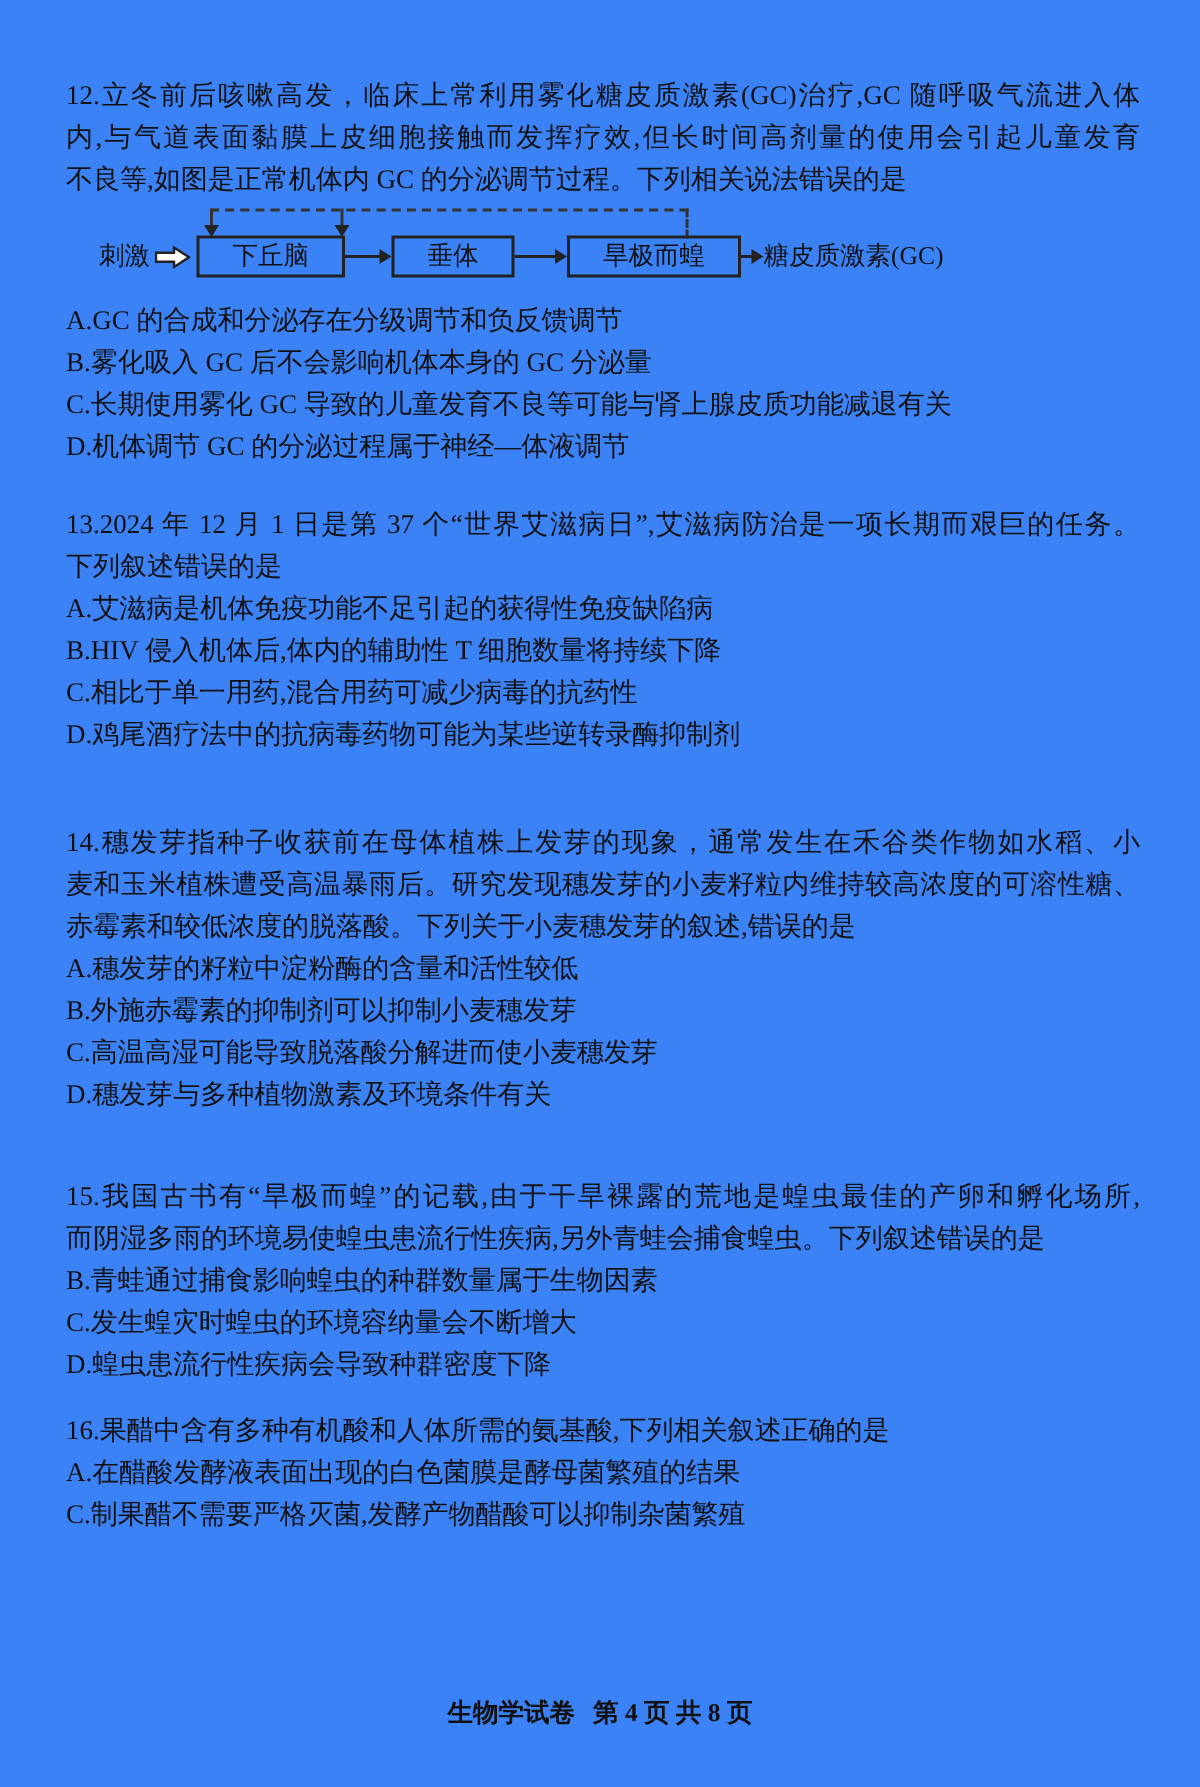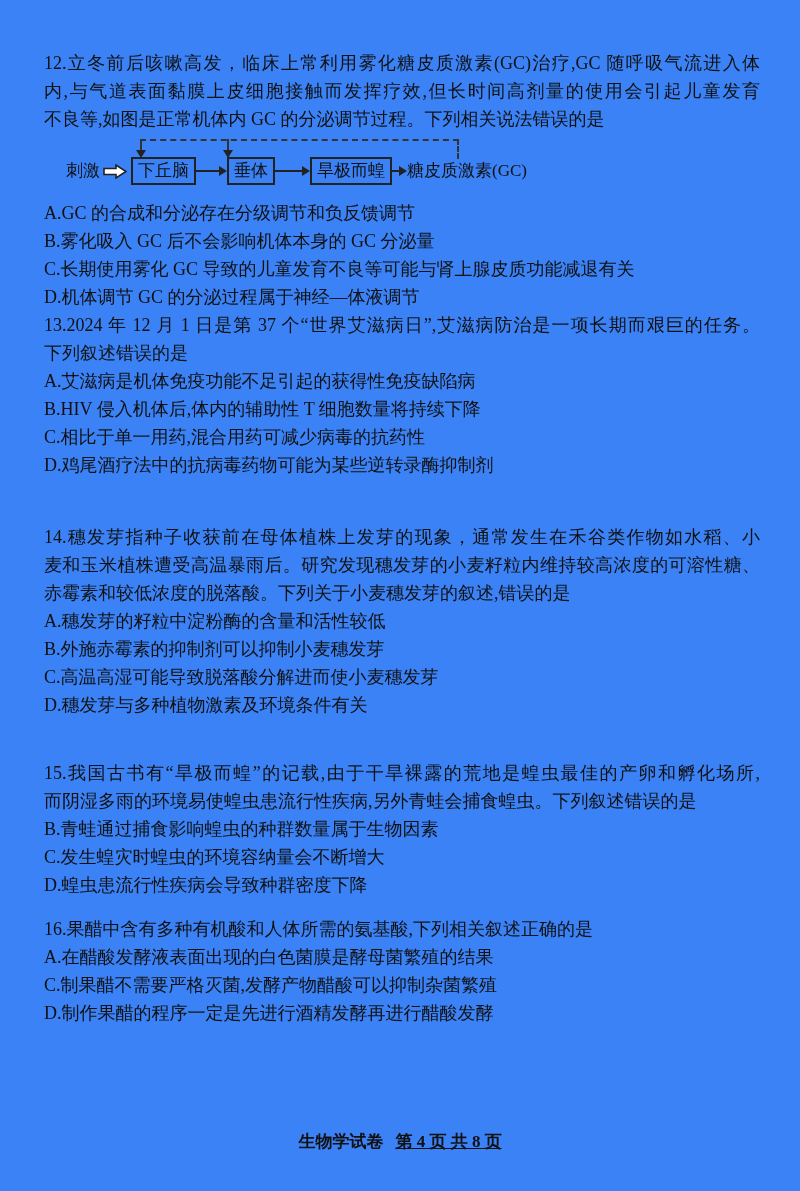--- a/index.html
+++ b/index.html
@@ -3,51 +3,51 @@
 <meta charset="utf-8">
 <style>
   html,body { margin:0; padding:0; background:#ffffff; }
   .page {
     position:relative; width:800px; height:1191px; background:#3b82f6;
     box-sizing:border-box; padding:49px 40px 0 44px; overflow:hidden;
     font-family:"Liberation Serif","DejaVu Serif",serif; color:#111111;
   }
   .line { font-size:18px; line-height:28px; white-space:normal; }
   .jl { text-align:justify; text-align-last:justify; }
-  .q13 { }
+  .q13 { margin-top:24px; }
   .q14 { margin-top:44px; }
   .q15 { margin-top:40px; }
   .q16 { margin-top:16px; }
 
   
   .diagram { position:relative; height:62px; margin:2px 0 2px 0; }
   .drow { position:absolute; left:0; top:22px; display:flex; align-items:center;margin-left:22px; }
   .dlabel { font-size:17px; line-height:22px; white-space:nowrap; }
-  .dbox { border:2px solid #222222; padding:1px 5px; font-size:17px; line-height:22px; white-space:nowrap; }
+  .dbox { border:2px solid #222222; padding:1px 22px; font-size:17px; line-height:22px; white-space:nowrap; }
   .sarrow { position:relative; height:2px; background:#222222; display:inline-block; }
   .sarrow::after { content:""; position:absolute; right:-7px; top:-4px;
     border-left:8px solid #222222; border-top:5px solid transparent; border-bottom:5px solid transparent; }
   .w1 { width:24px; margin-right:7px; }
   .w2 { width:28px; margin-right:7px; }
   .w3 { width:8px;  margin-right:7px; }
   .hollow { margin:0 4px 0 3px; flex:none; }
   .dash { position:absolute; }
   .dh  { left:96px; width:319px; top:4px; border-top:2px dashed #333333; }
   .dv  { border-left:2px dashed #333333; top:4px; }
   .dv1 { left:96px;  height:12px; }
   .dv2 { left:183px; height:12px; }
   .dv3 { left:413px; height:20px; }
   .darr { position:absolute; width:0; height:0; top:15px;
     border-left:5px solid transparent; border-right:5px solid transparent; border-top:8px solid #222222; }
   .da1 { left:92px; }
   .da2 { left:179px; }
 
   .footer { position:absolute; top:1130px; left:0; width:100%; text-align:center;
     font-weight:bold; font-size:17px; color:#111111; }
-  .footer .pginfo { margin-left:12px;text-decoration:underline; }
+  .footer .pginfo { margin-left:12px; }
 </style>
 </head>
 <body>
 
 <div class="page">
 
   <section>
     <div>
       <div class="line jl">12.立冬前后咳嗽高发，临床上常利用雾化糖皮质激素(GC)治疗,GC 随呼吸气流进入体</div>
       <div class="line jl">内,与气道表面黏膜上皮细胞接触而发挥疗效,但长时间高剂量的使用会引起儿童发育</div>
@@ -123,21 +123,20 @@
     </div>
   </section>
 
   <section class="q16">
     <div>
       <div class="line">16.果醋中含有多种有机酸和人体所需的氨基酸,下列相关叙述正确的是</div>
     </div>
     <div>
       <div class="line">A.在醋酸发酵液表面出现的白色菌膜是酵母菌繁殖的结果</div>
       <div class="line">C.制果醋不需要严格灭菌,发酵产物醋酸可以抑制杂菌繁殖</div>
-      <div class="line">D.制作果醋的程序一定是先进行酒精发酵再进行醋酸发酵</div>
     </div>
   </section>
 
   <footer class="footer">
     <span>生物学试卷</span><span class="pginfo">第 4 页 共 8 页</span>
   </footer>
 
 </div>
 
 </body></html>

